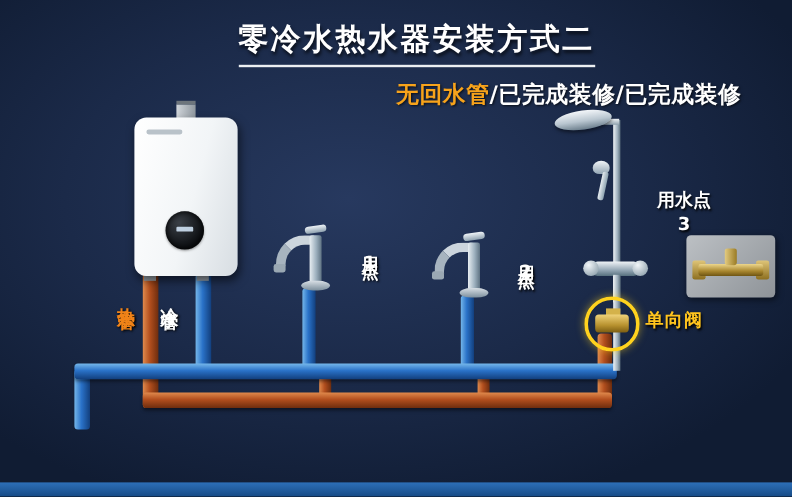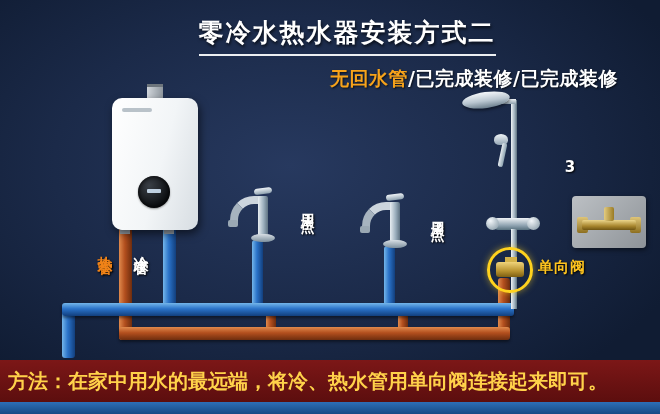--- a/index.html
+++ b/index.html
@@ -207,22 +207,20 @@
     <div class="iv-nut r"></div>
     <div class="iv-bar"></div>
     <div class="iv-top"></div>
   </div>
 
   <div class="vlabel orange pipe-lbl" style="left:95px;top:244px;">热水管</div>
   <div class="vlabel pipe-lbl" style="left:131px;top:244px;">冷水管</div>
   <div class="vlabel" style="left:299px;top:202px;">用水点1</div>
   <div class="vlabel" style="left:429px;top:210px;">用水点2</div>
   <div class="point3">
+    <div>用水点</div>
     <div>3</div>
   </div>
   <div class="valve-label">单向阀</div>
 
-  <div class="footer">
-    <span class="ftext">方法：在家中用水的最远端，将冷、热水管用单向阀连接起来即可。</span>
-  </div>
   <div class="bottom-strip"></div>
 
 </div>
 
 </body></html>

